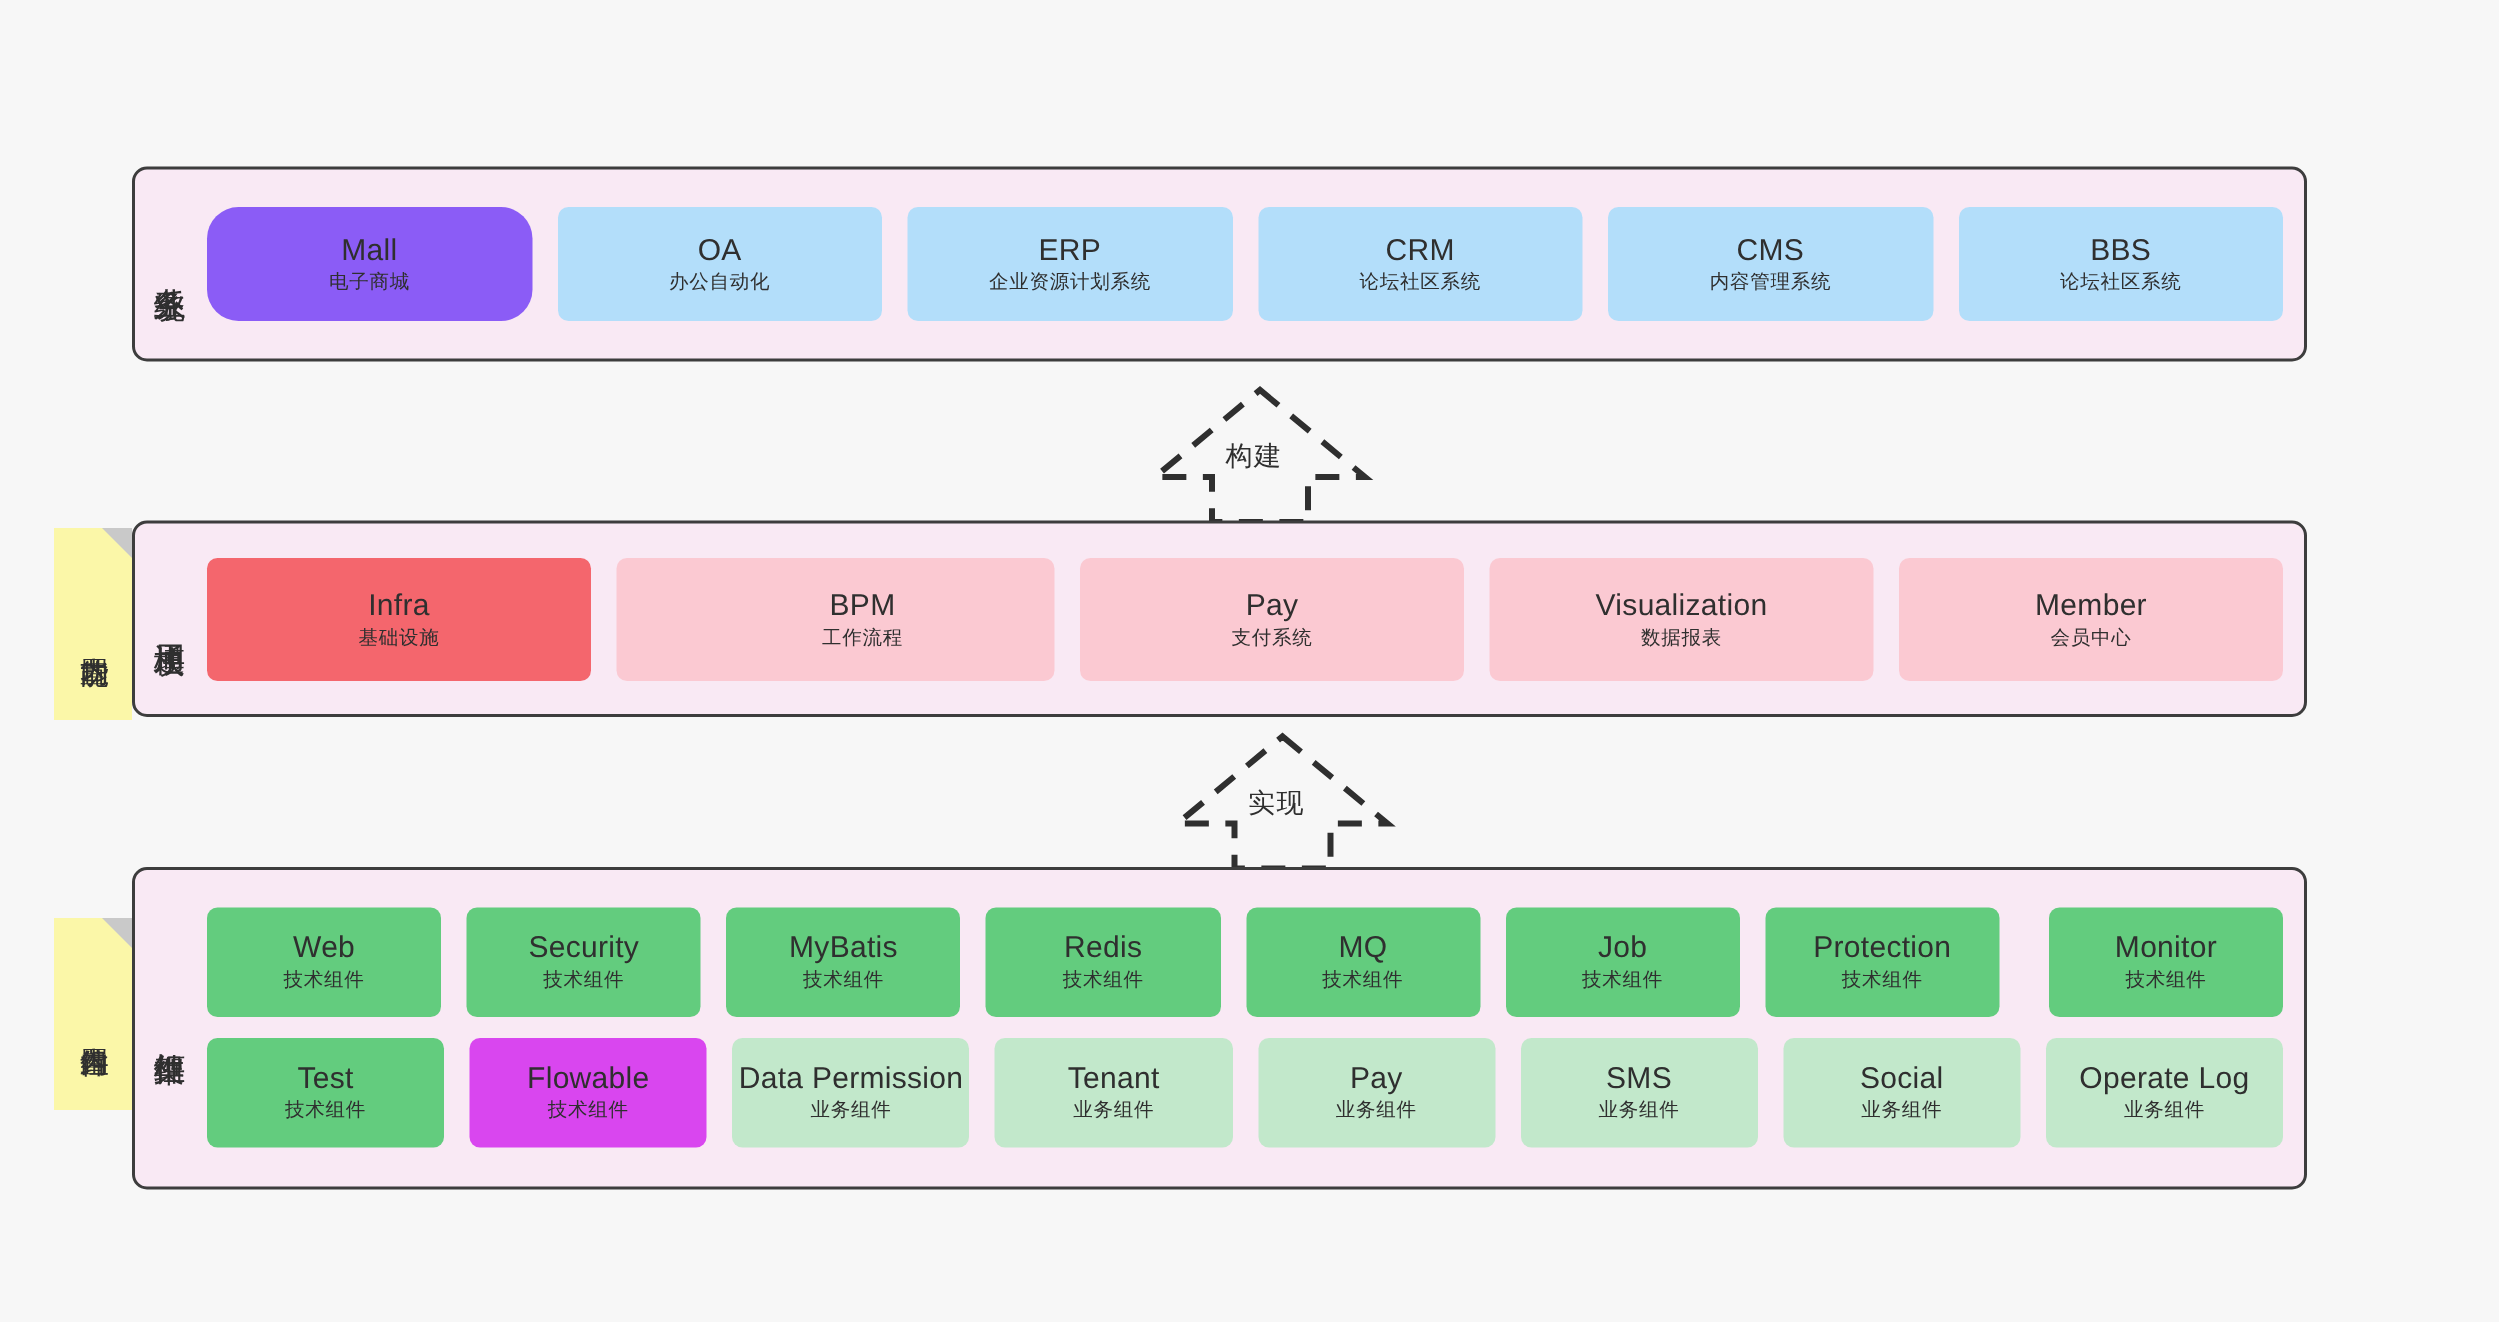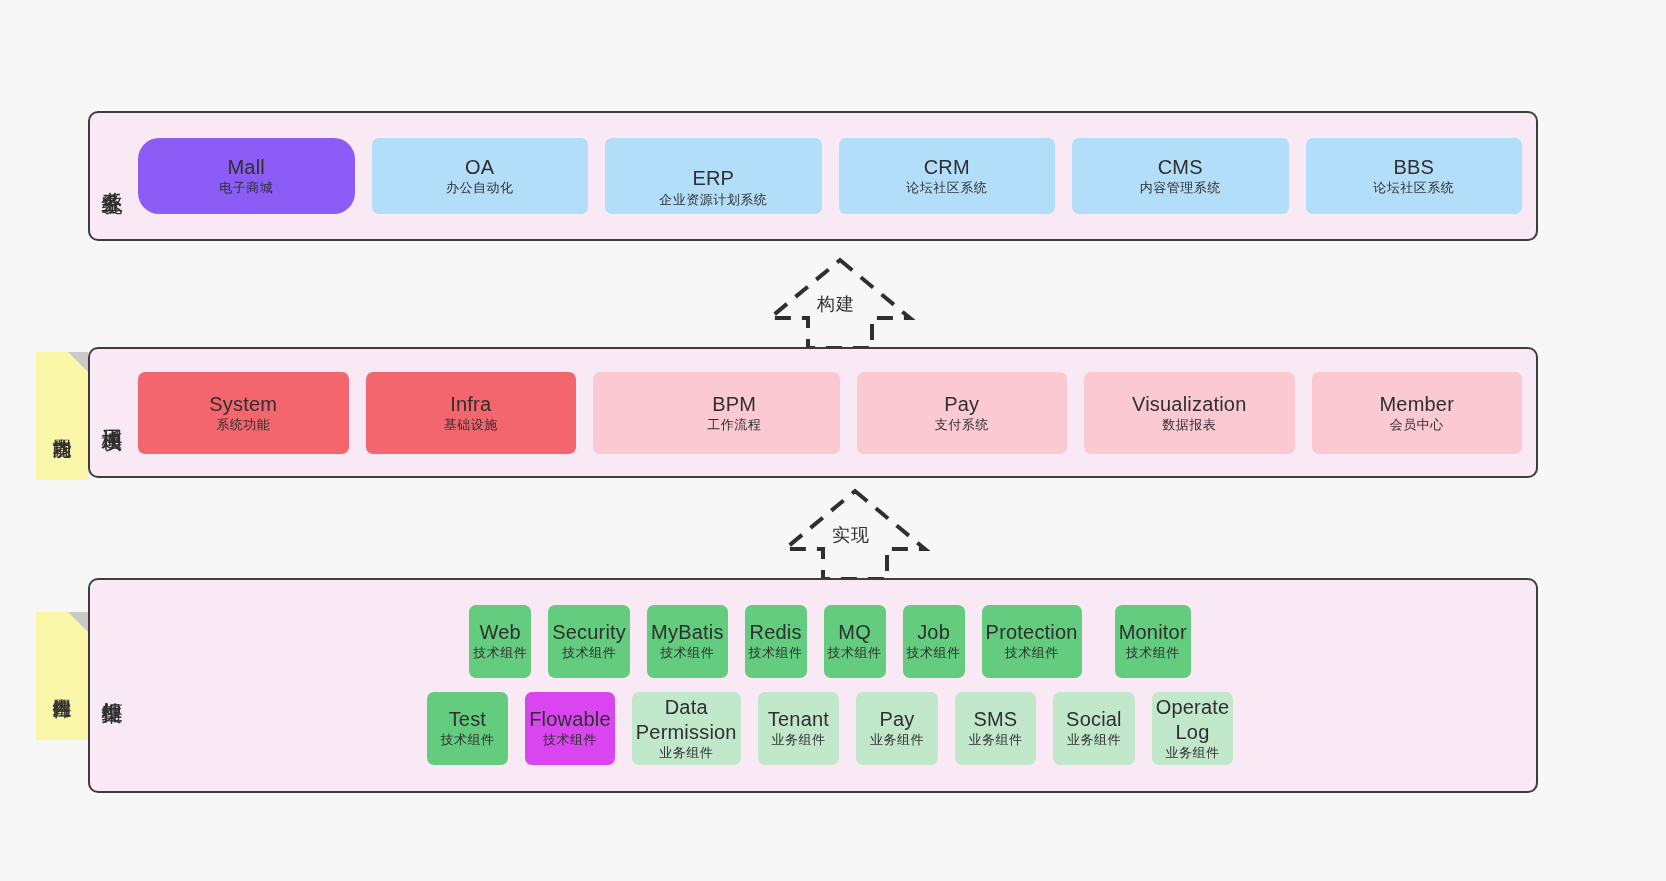--- a/index.html
+++ b/index.html
@@ -104,21 +104,21 @@
 
   #layer-modules {
     left: 88px;  top: 347px;  width: 1450px; height: 131px;
   }
   #layer-modules .layer-body { gap: 0; }
   #layer-modules .card { height: 82px; }
 
   #layer-framework {
     left: 88px;  top: 578px;  width: 1450px; height: 215px;
   }
-  #layer-framework .layer-body { gap: 14px; padding-top: 10px; padding-bottom: 12px; align-items: center; }
+  #layer-framework .layer-body { gap: 14px; padding-top: 10px; padding-bottom: 12px; }
   #layer-framework .card { height: 73px; }
 
   
   .sticky {
     position: absolute;
     width: 52px;
     background: #fbf7a8;
     display: flex;
     align-items: center;
     justify-content: center;
@@ -175,21 +175,21 @@
     <div class="layer-body">
       <div class="row">
         <div class="card blue" style="background: #8b5cf6; border-radius: 21px;">
           <span class="en">Mall</span>
           <span class="cn">电子商城</span>
         </div>
         <div class="card blue" style="background: rgb(179, 222, 250);">
           <span class="en">OA</span>
           <span class="cn">办公自动化</span>
         </div>
-        <div class="card blue" style="background: rgb(179, 222, 250); justify-content: flex-end;">
+        <div class="card blue" style="background: rgb(179, 222, 250);">
           <span class="en">ERP</span>
           <span class="cn">企业资源计划系统</span>
         </div>
         <div class="card blue" style="background: rgb(179, 222, 250);">
           <span class="en">CRM</span>
           <span class="cn">论坛社区系统</span>
         </div>
         <div class="card blue" style="background: rgb(179, 222, 250);">
           <span class="en">CMS</span>
           <span class="cn">内容管理系统</span>
@@ -209,24 +209,20 @@
 
   <div class="sticky" id="sticky-modules" style="background: rgb(251, 247, 168);">
     <span>内置功能</span>
   </div>
 
   <div class="layer" id="layer-modules" style="background: rgb(249, 233, 244); border-color: rgb(61, 61, 61);">
     <div class="layer-title">通用模块</div>
     <div class="layer-body">
       <div class="row">
         <div class="card red" style="background: rgb(244, 102, 109);">
-          <span class="en">System</span>
-          <span class="cn">系统功能</span>
-        </div>
-        <div class="card red" style="background: rgb(244, 102, 109);">
           <span class="en">Infra</span>
           <span class="cn">基础设施</span>
         </div>
         <div class="card pink" style="background: rgb(251, 201, 210); padding-left: 40px;">
           <span class="en">BPM</span>
           <span class="cn">工作流程</span>
         </div>
         <div class="card pink" style="background: rgb(251, 201, 210);">
           <span class="en">Pay</span>
           <span class="cn">支付系统</span>

